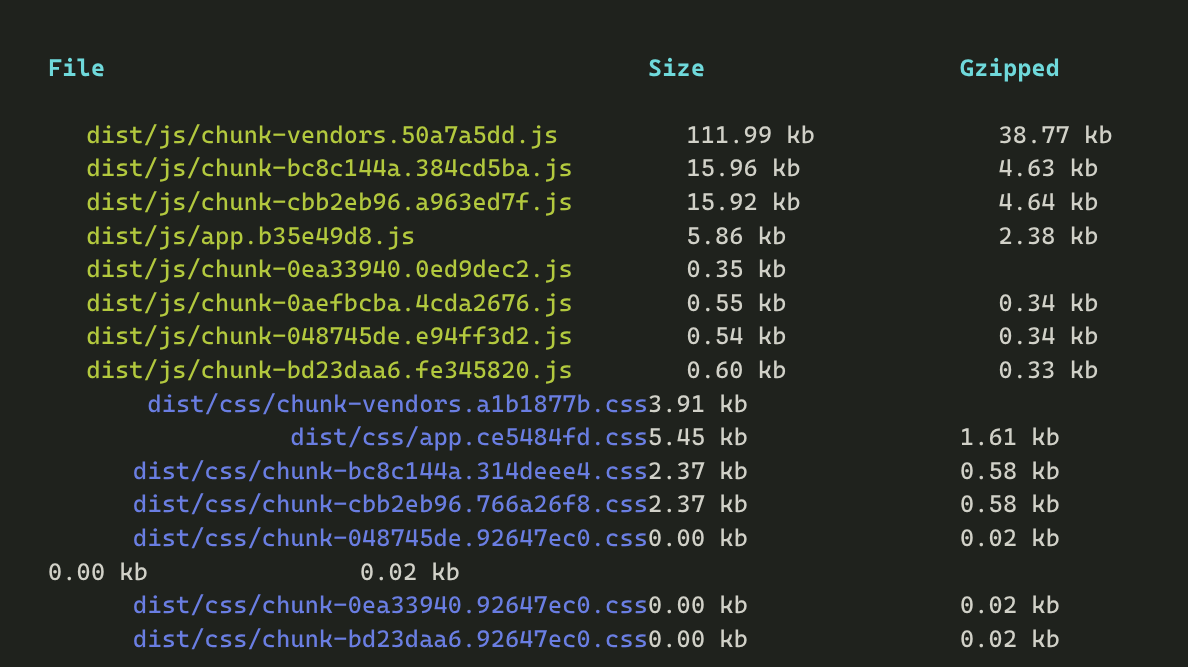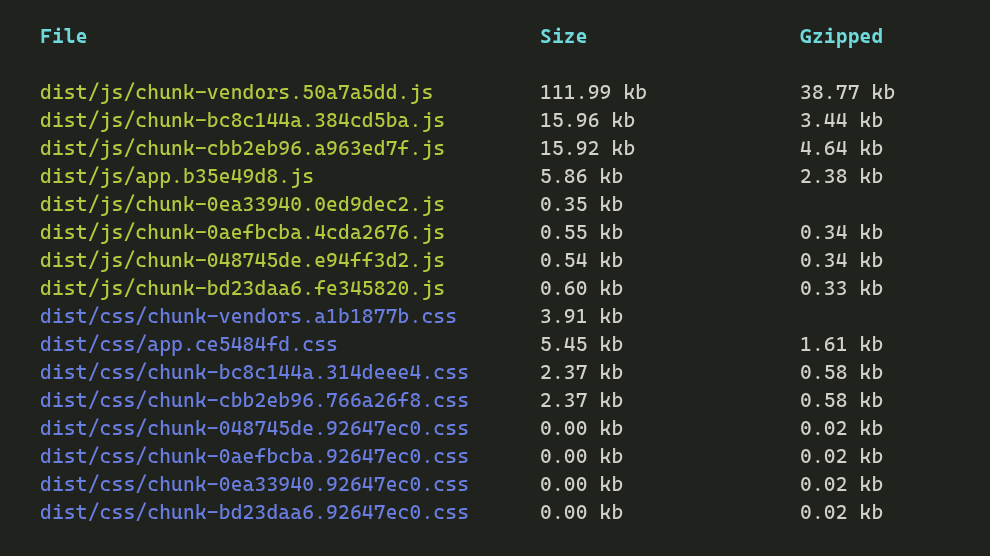--- a/index.html
+++ b/index.html
@@ -19,44 +19,44 @@
     box-sizing: border-box;
     letter-spacing: 0.2px;
   }
   .row {
     display: flex;
     white-space: pre;
   }
   .col-file   { width: 500px; flex: 0 0 500px; overflow: hidden; }
   .col-size   { width: 260px; flex: 0 0 260px; }
   .col-gzip   { flex: 1 1 auto; }
-  .hdr   { color: #6fd9db; font-weight: 700; }
-  .js    { color: #b3c93e; }
-  .css   { color: #6a7ee2; }
+  .hdr   { color: #6fd9db; font-weight: 700; margin-top: 20px; }
+  .js    { color: #b3c93e; margin-left: 32px; }
+  .css   { color: #6a7ee2; text-align: right; }
   .dim   { color: #7c7c74; }
   .spacer { height: 28px; }
   .footer-gap { height: 28px; }
 </style>
 </head>
 <body>
 
 <div id="term">
     <div class="row"><span class="col-file hdr">File</span><span class="col-size hdr">Size</span><span class="col-gzip hdr">Gzipped</span></div>
     <div class="spacer"></div>
     <div class="row"><span class="col-file js">dist/js/chunk-vendors.50a7a5dd.js</span><span class="col-size">111.99 kb</span><span class="col-gzip">38.77 kb</span></div>
-    <div class="row"><span class="col-file js">dist/js/chunk-bc8c144a.384cd5ba.js</span><span class="col-size">15.96 kb</span><span class="col-gzip">3.44 kb</span></div>
+    <div class="row"><span class="col-file js">dist/js/chunk-bc8c144a.384cd5ba.js</span><span class="col-size">15.96 kb</span><span class="col-gzip">4.63 kb</span></div>
     <div class="row"><span class="col-file js">dist/js/chunk-cbb2eb96.a963ed7f.js</span><span class="col-size">15.92 kb</span><span class="col-gzip">4.64 kb</span></div>
     <div class="row"><span class="col-file js">dist/js/app.b35e49d8.js</span><span class="col-size">5.86 kb</span><span class="col-gzip">2.38 kb</span></div>
     <div class="row"><span class="col-file js">dist/js/chunk-0ea33940.0ed9dec2.js</span><span class="col-gzip">0.35 kb</span></div>
     <div class="row"><span class="col-file js">dist/js/chunk-0aefbcba.4cda2676.js</span><span class="col-size">0.55 kb</span><span class="col-gzip">0.34 kb</span></div>
     <div class="row"><span class="col-file js">dist/js/chunk-048745de.e94ff3d2.js</span><span class="col-size">0.54 kb</span><span class="col-gzip">0.34 kb</span></div>
     <div class="row"><span class="col-file js">dist/js/chunk-bd23daa6.fe345820.js</span><span class="col-size">0.60 kb</span><span class="col-gzip">0.33 kb</span></div>
     <div class="row"><span class="col-file css">dist/css/chunk-vendors.a1b1877b.css</span><span class="col-gzip">3.91 kb</span></div>
     <div class="row"><span class="col-file css">dist/css/app.ce5484fd.css</span><span class="col-size">5.45 kb</span><span class="col-gzip">1.61 kb</span></div>
     <div class="row"><span class="col-file css">dist/css/chunk-bc8c144a.314deee4.css</span><span class="col-size">2.37 kb</span><span class="col-gzip">0.58 kb</span></div>
     <div class="row"><span class="col-file css">dist/css/chunk-cbb2eb96.766a26f8.css</span><span class="col-size">2.37 kb</span><span class="col-gzip">0.58 kb</span></div>
     <div class="row"><span class="col-file css">dist/css/chunk-048745de.92647ec0.css</span><span class="col-size">0.00 kb</span><span class="col-gzip">0.02 kb</span></div>
-    <div class="row"><span class="col-file css">dist/css/chunk-0aefbcba.92647ec0.css</span><span class="col-size">0.00 kb</span><span class="col-gzip">0.02 kb</span></div>
+    <div class="row"><span class="col-size">0.00 kb</span><span class="col-gzip">0.02 kb</span></div>
     <div class="row"><span class="col-file css">dist/css/chunk-0ea33940.92647ec0.css</span><span class="col-size">0.00 kb</span><span class="col-gzip">0.02 kb</span></div>
     <div class="row"><span class="col-file css">dist/css/chunk-bd23daa6.92647ec0.css</span><span class="col-size">0.00 kb</span><span class="col-gzip">0.02 kb</span></div>
     <div class="footer-gap"></div>
     <div class="dim">Images and other types of assets omitted.</div>
   </div>
 
 </body></html>

